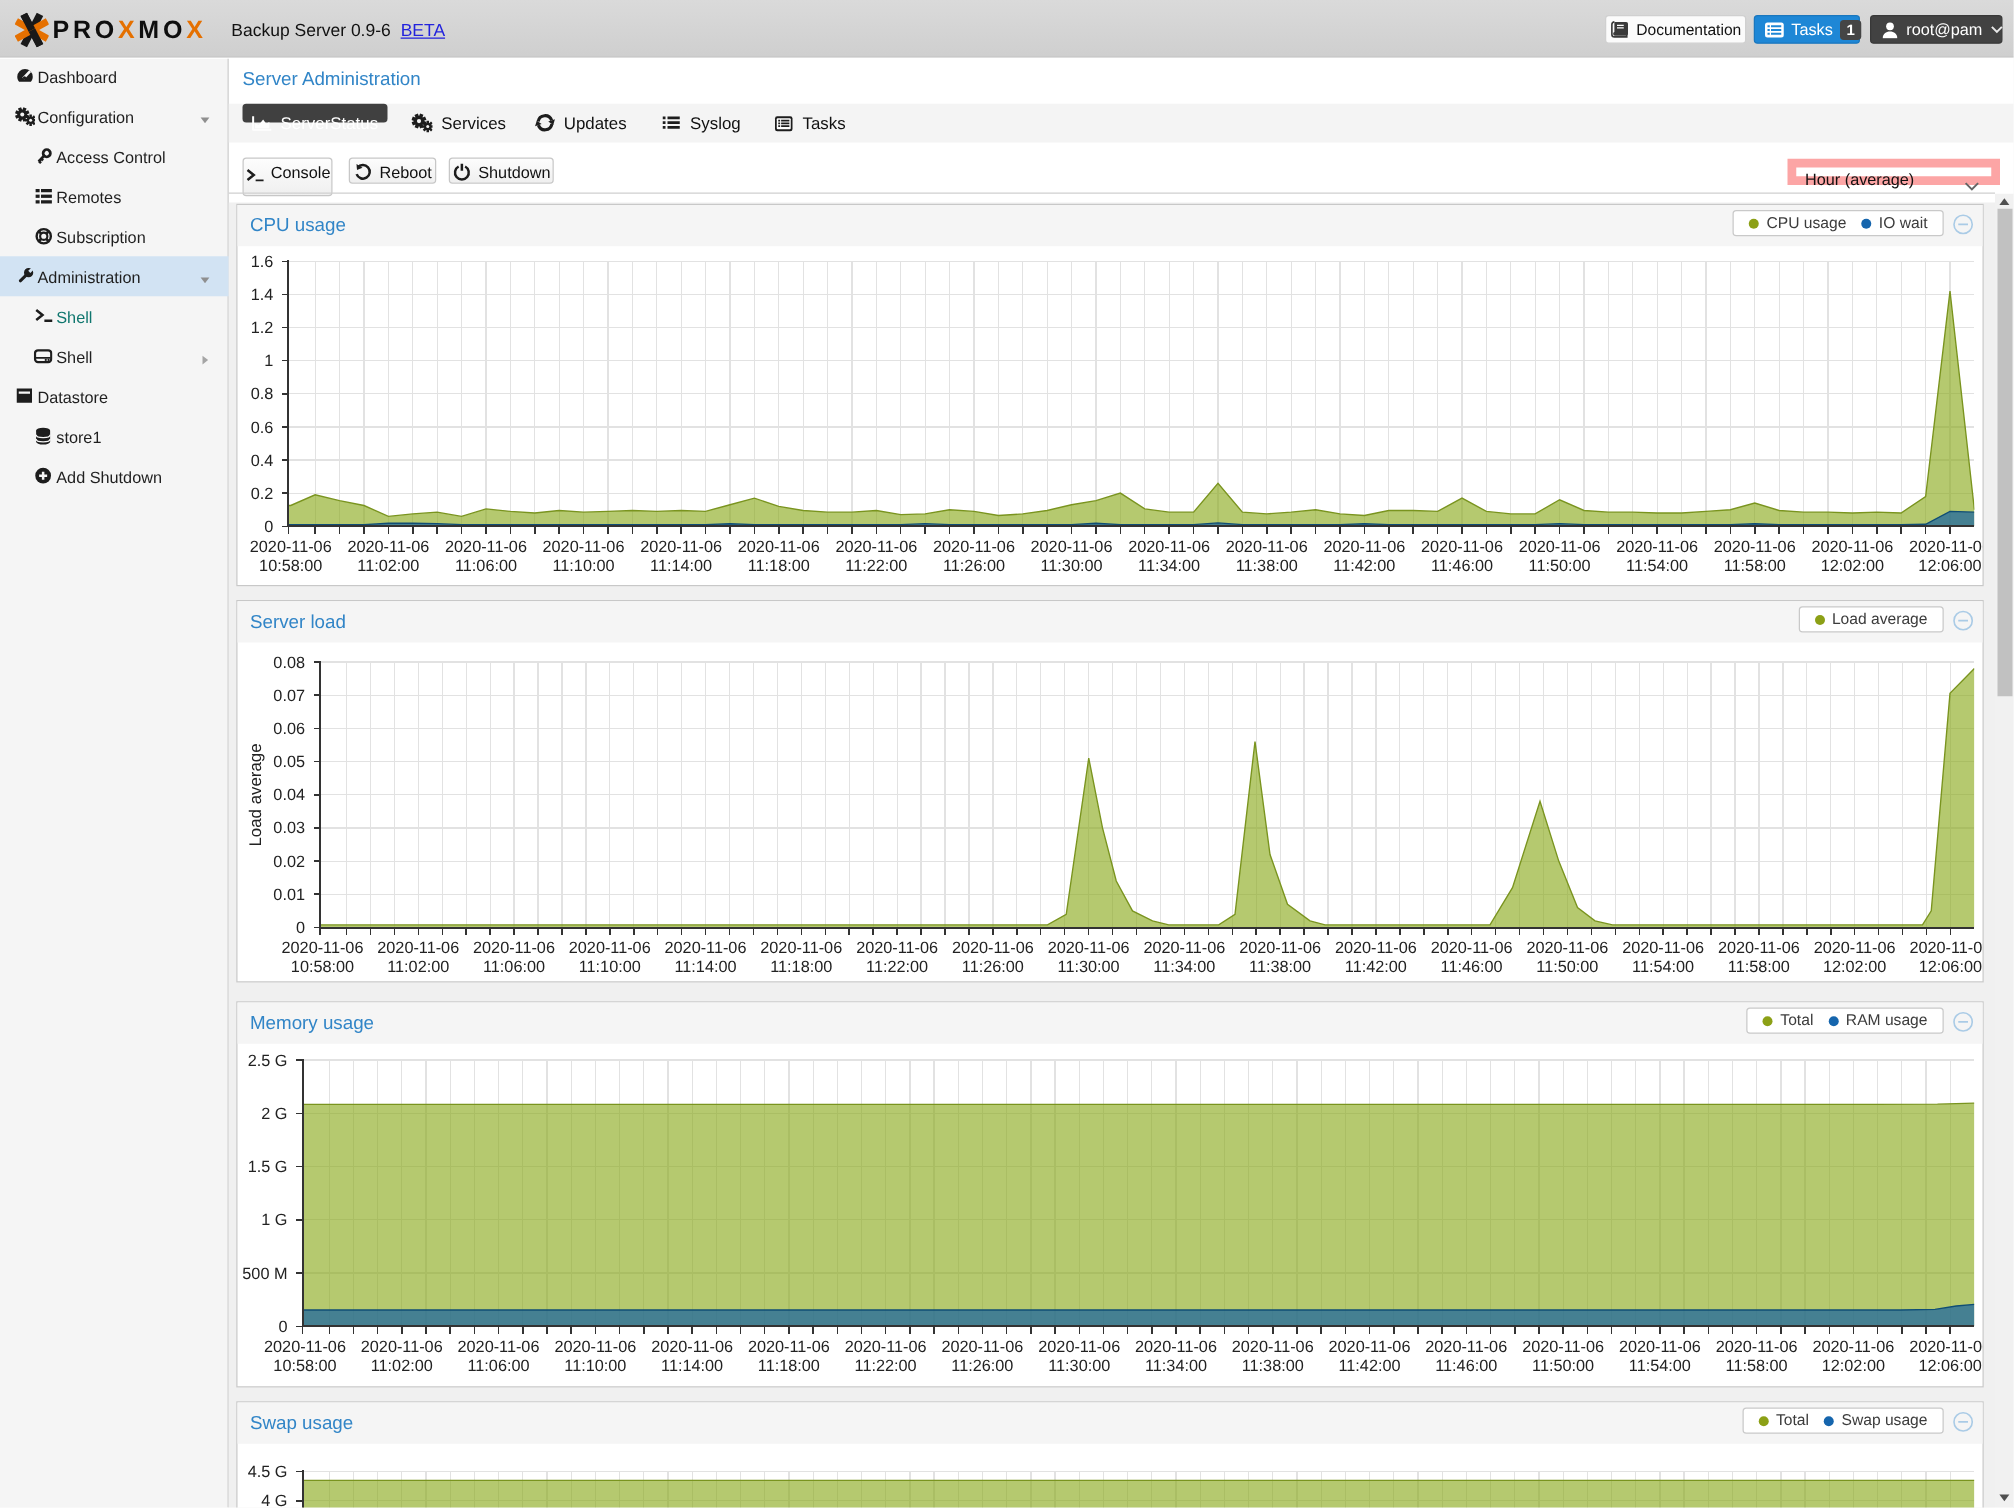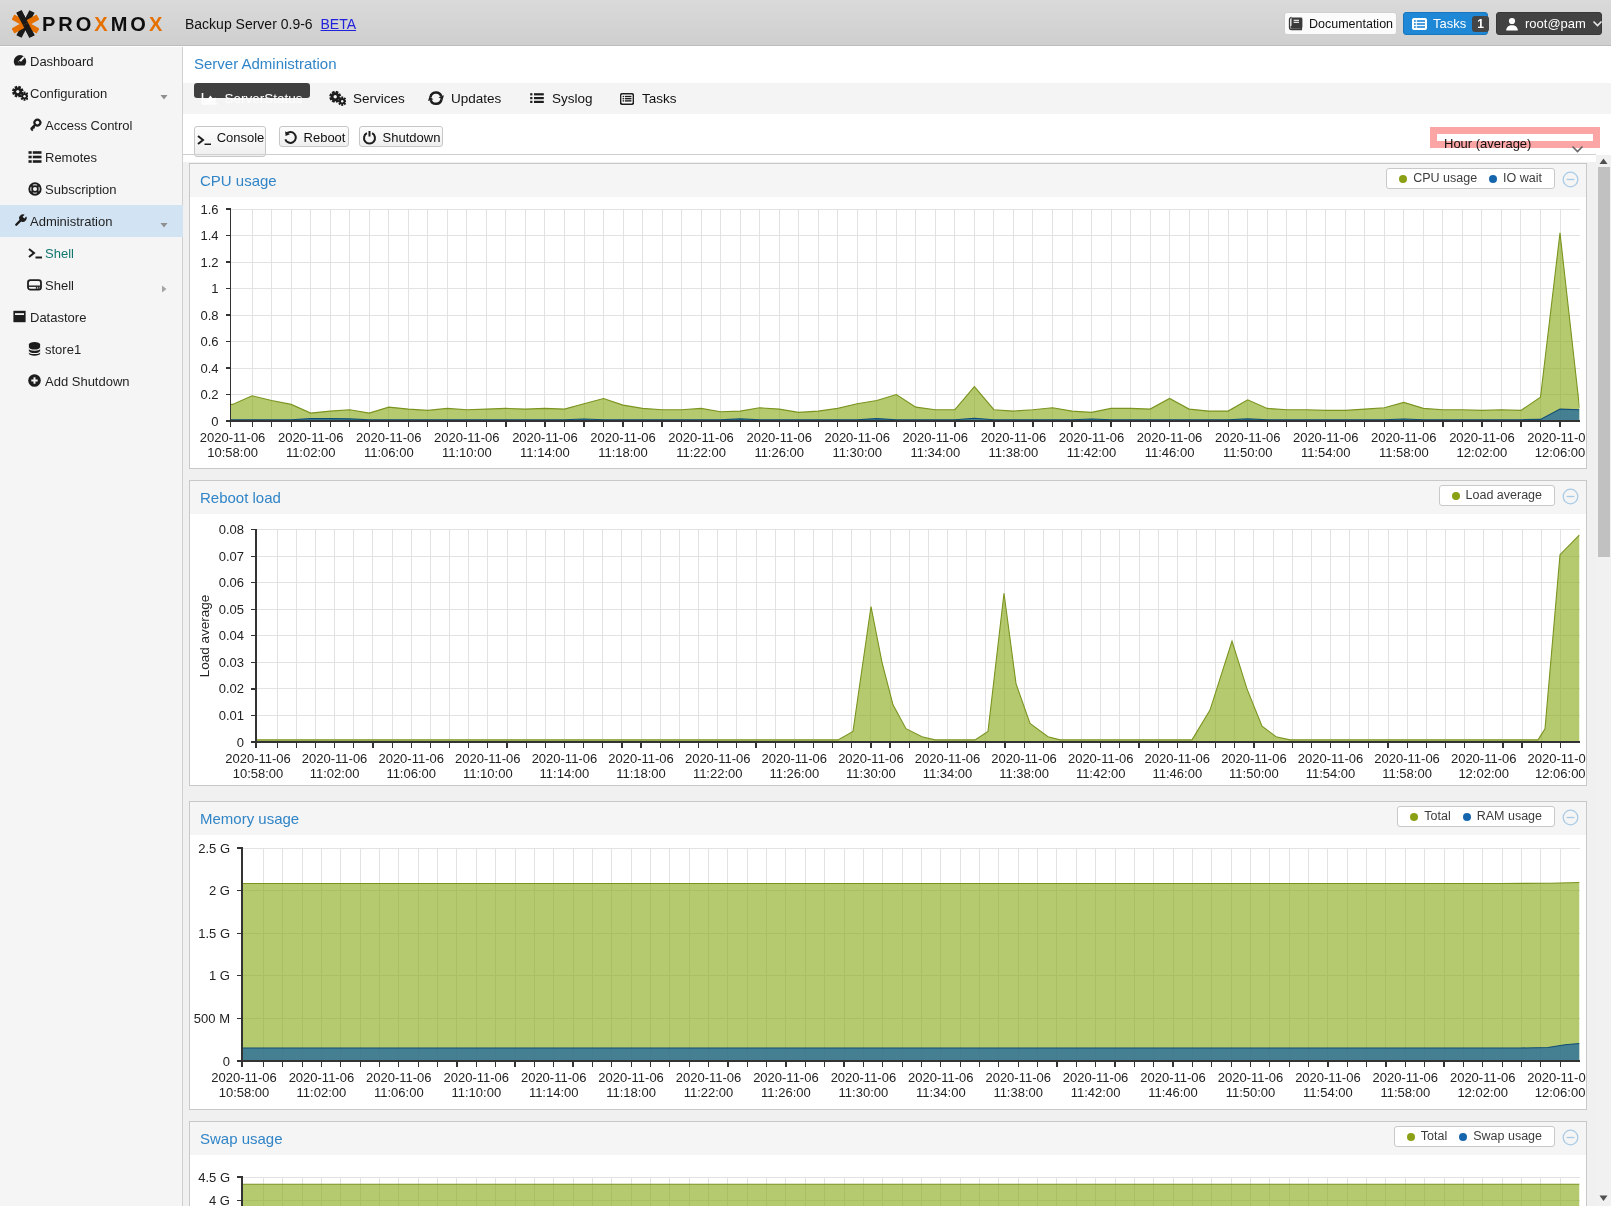--- a/index.html
+++ b/index.html
@@ -478,21 +478,21 @@
         <text x="1213.8" y="259.5" text-anchor="middle">11:58:00</text>
         <text x="1291.9" y="244.5" text-anchor="middle">2020-11-06</text>
         <text x="1291.9" y="259.5" text-anchor="middle">12:02:00</text>
         <text x="1370.0" y="244.5" text-anchor="middle">2020-11-06</text>
         <text x="1370.0" y="259.5" text-anchor="middle">12:06:00</text>
       </g>
     </svg>
   </div>
 <div style="position:absolute;left:189px;top:480px;width:1398px;height:306px;border:1px solid #c8c8c8;background:#fff">
     <div style="position:absolute;left:0;top:0;width:100%;height:33px;background:#f5f5f5;">
-      <span style="position:absolute;left:10px;top:8px;font-size:15px;color:#3185c7">Reboot load</span>
+      <span style="position:absolute;left:10px;top:8px;font-size:15px;color:#3185c7">Server load</span>
     </div>
     <div style="position:absolute;right:31px;top:4px;height:21px;line-height:21px;background:#fff;border:1px solid #c9c9c9;border-radius:3px;font-size:12.5px;color:#3c3c3c;padding:0 12px 0 0;white-space:nowrap"><span style="display:inline-block;width:8px;height:8px;border-radius:50%;background:#8ca016;margin:0 6px 0 12px;"></span><span style="position:relative;top:-1px">Load average</span></div>
     <span style="position:absolute;right:7px;top:7px"><svg width="17" height="17" viewBox="0 0 17 17" style="">
         <circle cx="8.5" cy="8.5" r="7.3" fill="none" stroke="#aacbe6" stroke-width="1.3"></circle>
         <line x1="4.6" y1="8.5" x2="12.4" y2="8.5" stroke="#aacbe6" stroke-width="1.3"></line>
       </svg></span>
     <svg width="1396" height="271" style="position:absolute;left:0;top:33px">
       <defs>
         <clipPath id="c514">
           <rect x="66" y="13.5" width="1323.5" height="214.5"></rect>

